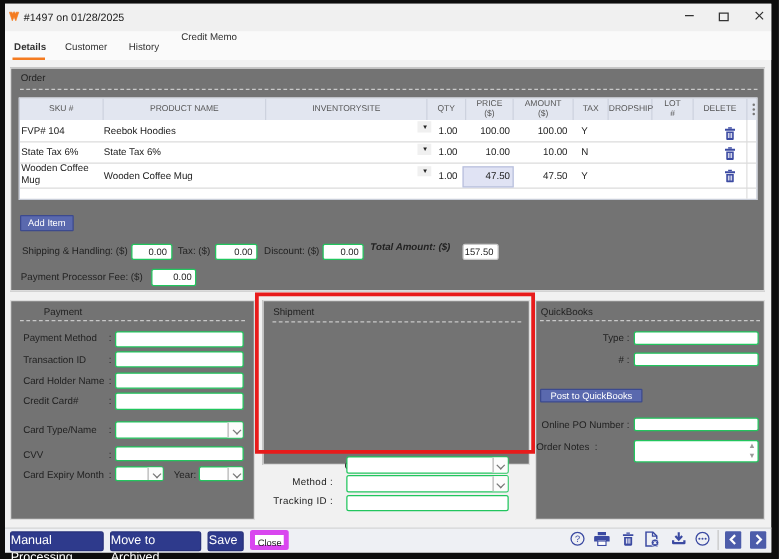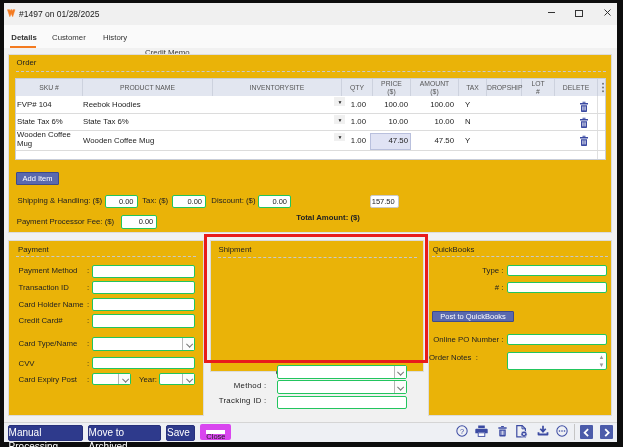--- a/index.html
+++ b/index.html
@@ -2,21 +2,21 @@
 <html><head>
 <meta charset="utf-8">
 <style>
 * { margin:0; padding:0; box-sizing:border-box; }
 html,body { width:623px; height:447px; background:#0d0d0d; font-family:"Liberation Sans", sans-serif; overflow:hidden; }
 #win { position:absolute; left:4px; top:3px; width:613px; height:439px; background:#f1f1f1; }
 .abs { position:absolute; }
 .lbl { position:absolute; font-size:7.8px; color:#222; white-space:nowrap; }
 .inp { position:absolute; background:#fff; border:1px solid #22c55e; border-radius:2px; font-size:7.5px; color:#222; }
 .inp-num { text-align:right; padding-right:3px; line-height:11px; }
-.grp { position:absolute; background:#eab308; border:1px solid #dcdcdc; }
+.grp { position:absolute; background:#737373; border:1px solid #dcdcdc; }
 .dash { position:absolute; border-top:1px dashed #c9c9c9; }
 .navy-btn { position:absolute; background:#2e3a8c; color:#fff; font-size:10px; border:1px solid #27307a; border-radius:2px; }
 .peri-btn { position:absolute; background:#5a69ae; color:#fff; font-size:7.5px; text-align:center; border:1px solid #3c4a8e; border-radius:1px; }
 .sel-arrow { position:absolute; top:0; right:0; bottom:0; width:12px; border-left:1px solid #b5b5b5; background:#fcfcfc; }
 .sel-arrow::after { content:""; position:absolute; left:3.5px; top:50%; margin-top:-2px; width:3.5px; height:3.5px; border-left:1px solid #777; border-bottom:1px solid #777; transform:rotate(-45deg); }
 </style>
 </head>
 <body>
 <div id="win">
 
@@ -29,21 +29,21 @@
   <div class="abs" style="left:571.3px;top:7px;width:7.5px;height:7px;border:1px solid #333;"></div>
   <svg class="abs" style="left:600px;top:6.3px;" width="7" height="7" viewBox="0 0 7 7">
         <path d="M0.5 0.5 L6.5 6.5 M6.5 0.5 L0.5 6.5" stroke="#333" stroke-width="1"></path>
       </svg>
 </div>
 
 <div class="abs" style="left:0;top:22px;width:613px;height:23px;background:#fafafa;">
   <div class="lbl" style="left:7.3px;top:7.5px;color:#333;font-weight:bold;">Details</div>
   <div class="lbl" style="left:48px;top:7.5px;color:#333;">Customer</div>
   <div class="lbl" style="left:99px;top:7.5px;color:#333;">History</div>
-  <div class="lbl" style="left:141px;top:23px;color:#333;text-align:center;">Credit Memo</div>
+  <div class="lbl" style="left:141px;top:0;color:#333;text-align:center;">Credit Memo</div>
   <div class="abs" style="left:5.7px;top:20.5px;width:26px;height:2px;background:#f47b20;"></div>
 </div>
 
 <div class="grp" style="left:4px;top:51px;width:604px;height:179px;">
   <div class="lbl" style="left:7.5px;top:3.3px;">Order</div>
   <div class="dash" style="left:7px;top:16px;width:590px;"></div>
 
   <div class="abs" style="left:6px;top:23px;width:591px;height:82px;border:1px solid #c9ced9;background:#fff;">
 
     <div class="abs" style="left:0;top:0;width:589px;height:17px;background:#e2e6f0;color:#555;font-size:6.8px;">
@@ -111,29 +111,29 @@
   </div>
 
   <div class="peri-btn" style="left:7px;top:117px;width:43px;height:13px;line-height:11px;">Add Item</div>
 
   <div class="lbl" style="left:8.6px;top:141.2px;">Shipping &amp; Handling: ($)</div>
   <div class="inp inp-num" style="left:95.5px;top:139.6px;width:33px;height:13.5px;">0.00</div>
   <div class="lbl" style="left:133.2px;top:141.2px;">Tax: ($)</div>
   <div class="inp inp-num" style="left:163px;top:139.6px;width:34px;height:13.5px;">0.00</div>
   <div class="lbl" style="left:202.3px;top:141.2px;">Discount: ($)</div>
   <div class="inp inp-num" style="left:249px;top:139.6px;width:33px;height:13.5px;">0.00</div>
-  <div class="lbl" style="left:287.3px;top:158px;font-weight:bold;">Total Amount: ($)</div>
+  <div class="lbl" style="left:287.3px;top:138px;font-weight:bold;font-style:italic;">Total Amount: ($)</div>
   <div class="inp inp-num" style="left:360.7px;top:139.6px;width:29px;height:13.5px;border-color:#c9c9c9;">157.50</div>
 
   <div class="lbl" style="left:7.7px;top:161.7px;">Payment Processor Fee: ($)</div>
   <div class="inp inp-num" style="left:112.3px;top:160px;width:36px;height:13.5px;">0.00</div>
 </div>
 
 <div class="grp" style="left:4px;top:237px;width:196px;height:176px;">
-  <div class="lbl" style="left:9px;top:4.1px;">Payment</div>
+  <div class="lbl" style="left:26px;top:4.1px;">Payment</div>
   <div class="dash" style="left:7px;top:15px;width:180px;"></div>
   <div class="lbl" style="left:9.5px;top:25.4px;">Payment Method</div>
       <div class="lbl" style="left:78px;top:25.4px;">:</div>
   <div class="inp" style="left:83px;top:23.9px;width:103px;height:13px;"></div>
   <div class="lbl" style="left:9.5px;top:41.5px;">Transaction ID</div>
       <div class="lbl" style="left:78px;top:41.5px;">:</div>
   <div class="inp" style="left:83px;top:40px;width:103px;height:13px;"></div>
   <div class="lbl" style="left:9.5px;top:58.5px;">Card Holder Name</div>
       <div class="lbl" style="left:78px;top:58.5px;">:</div>
   <div class="inp" style="left:83px;top:57px;width:103px;height:13px;"></div>
@@ -141,21 +141,21 @@
       <div class="lbl" style="left:78px;top:74.7px;">:</div>
   <div class="inp" style="left:83px;top:73.2px;width:103px;height:14px;"></div>
   <div class="lbl" style="left:9.5px;top:97.5px;">Card Type/Name</div>
       <div class="lbl" style="left:78px;top:97.5px;">:</div>
   <div class="inp" style="left:83px;top:96px;width:103px;height:13.5px;">
         <div class="sel-arrow"></div>
       </div>
   <div class="lbl" style="left:9.5px;top:117.5px;">CVV</div>
       <div class="lbl" style="left:78px;top:117.5px;">:</div>
   <div class="inp" style="left:83px;top:116px;width:103px;height:12px;"></div>
-  <div class="lbl" style="left:9.5px;top:133.5px;">Card Expiry Post</div>
+  <div class="lbl" style="left:9.5px;top:133.5px;">Card Expiry Month</div>
       <div class="lbl" style="left:78px;top:133.5px;">:</div>
   <div class="inp" style="left:83px;top:132px;width:39px;height:12px;">
         <div class="sel-arrow"></div>
       </div>
   <div class="lbl" style="left:130px;top:133.5px;">Year:</div>
   <div class="inp" style="left:150px;top:132px;width:36px;height:12px;">
         <div class="sel-arrow"></div>
       </div>
 </div>
 
@@ -192,21 +192,21 @@
   <div class="inp" style="left:78px;top:110.6px;width:100px;height:18.7px;">
     <div class="abs" style="right:1.5px;top:1px;font-size:6px;color:#999;line-height:6px;">▲</div>
     <div class="abs" style="right:1.5px;bottom:1px;font-size:6px;color:#999;line-height:6px;">▼</div>
   </div>
 </div>
 
 <div class="abs" style="left:0;top:419px;width:613px;height:20px;background:#eef0f4;border-top:1px solid #d5d5d5;">
   <div class="navy-btn" style="left:3.6px;top:1.6px;width:75px;height:16.4px;line-height:14.4px;">Manual Processing</div>
   <div class="navy-btn" style="left:83.6px;top:1.6px;width:73px;height:16.4px;line-height:14.4px;">Move to Archived</div>
   <div class="navy-btn" style="left:162.1px;top:1.6px;width:29px;height:16.4px;line-height:14.4px;">Save</div>
-  <div class="abs" style="left:196.3px;top:1px;width:31px;height:16.4px;line-height:14.4px;background:#fff;border:6px solid #d946ef;border-radius:2px;font-size:7.5px;color:#222;text-align:center;">Close</div>
+  <div class="abs" style="left:196.3px;top:1px;width:31px;height:16.4px;line-height:14.4px;background:#fff;border:4px solid #d946ef;border-radius:2px;font-size:7.5px;color:#222;text-align:center;">Close</div>
 
   <svg class="abs" style="left:451.5px;top:2.3px;" width="12" height="12" viewBox="0 0 13 13">
         <circle cx="6.5" cy="6.5" r="5.6" fill="none" stroke="#3b4aa2" stroke-width="1.1"></circle>
         <text x="6.5" y="9.3" font-size="8" text-anchor="middle" fill="#3b4aa2" font-family="Liberation Sans">?</text>
       </svg>
   <svg class="abs" style="left:470.7px;top:2.3px;" width="13" height="12" viewBox="0 0 13 12">
         <path d="M3.2 0.5 h6.6 v2.6 h-6.6 z" fill="#3b4aa2"></path>
         <path d="M1.2 3.8 h10.6 a0.9 0.9 0 0 1 0.9 0.9 v3.5 h-2.9 v-1 H3.2 v1 H0.3 v-3.5 a0.9 0.9 0 0 1 0.9 -0.9 z" fill="#3b4aa2"></path>
         <rect x="3.2" y="7.8" width="6.6" height="3.6" fill="#fff" stroke="#3b4aa2" stroke-width="0.9"></rect>
       </svg>

